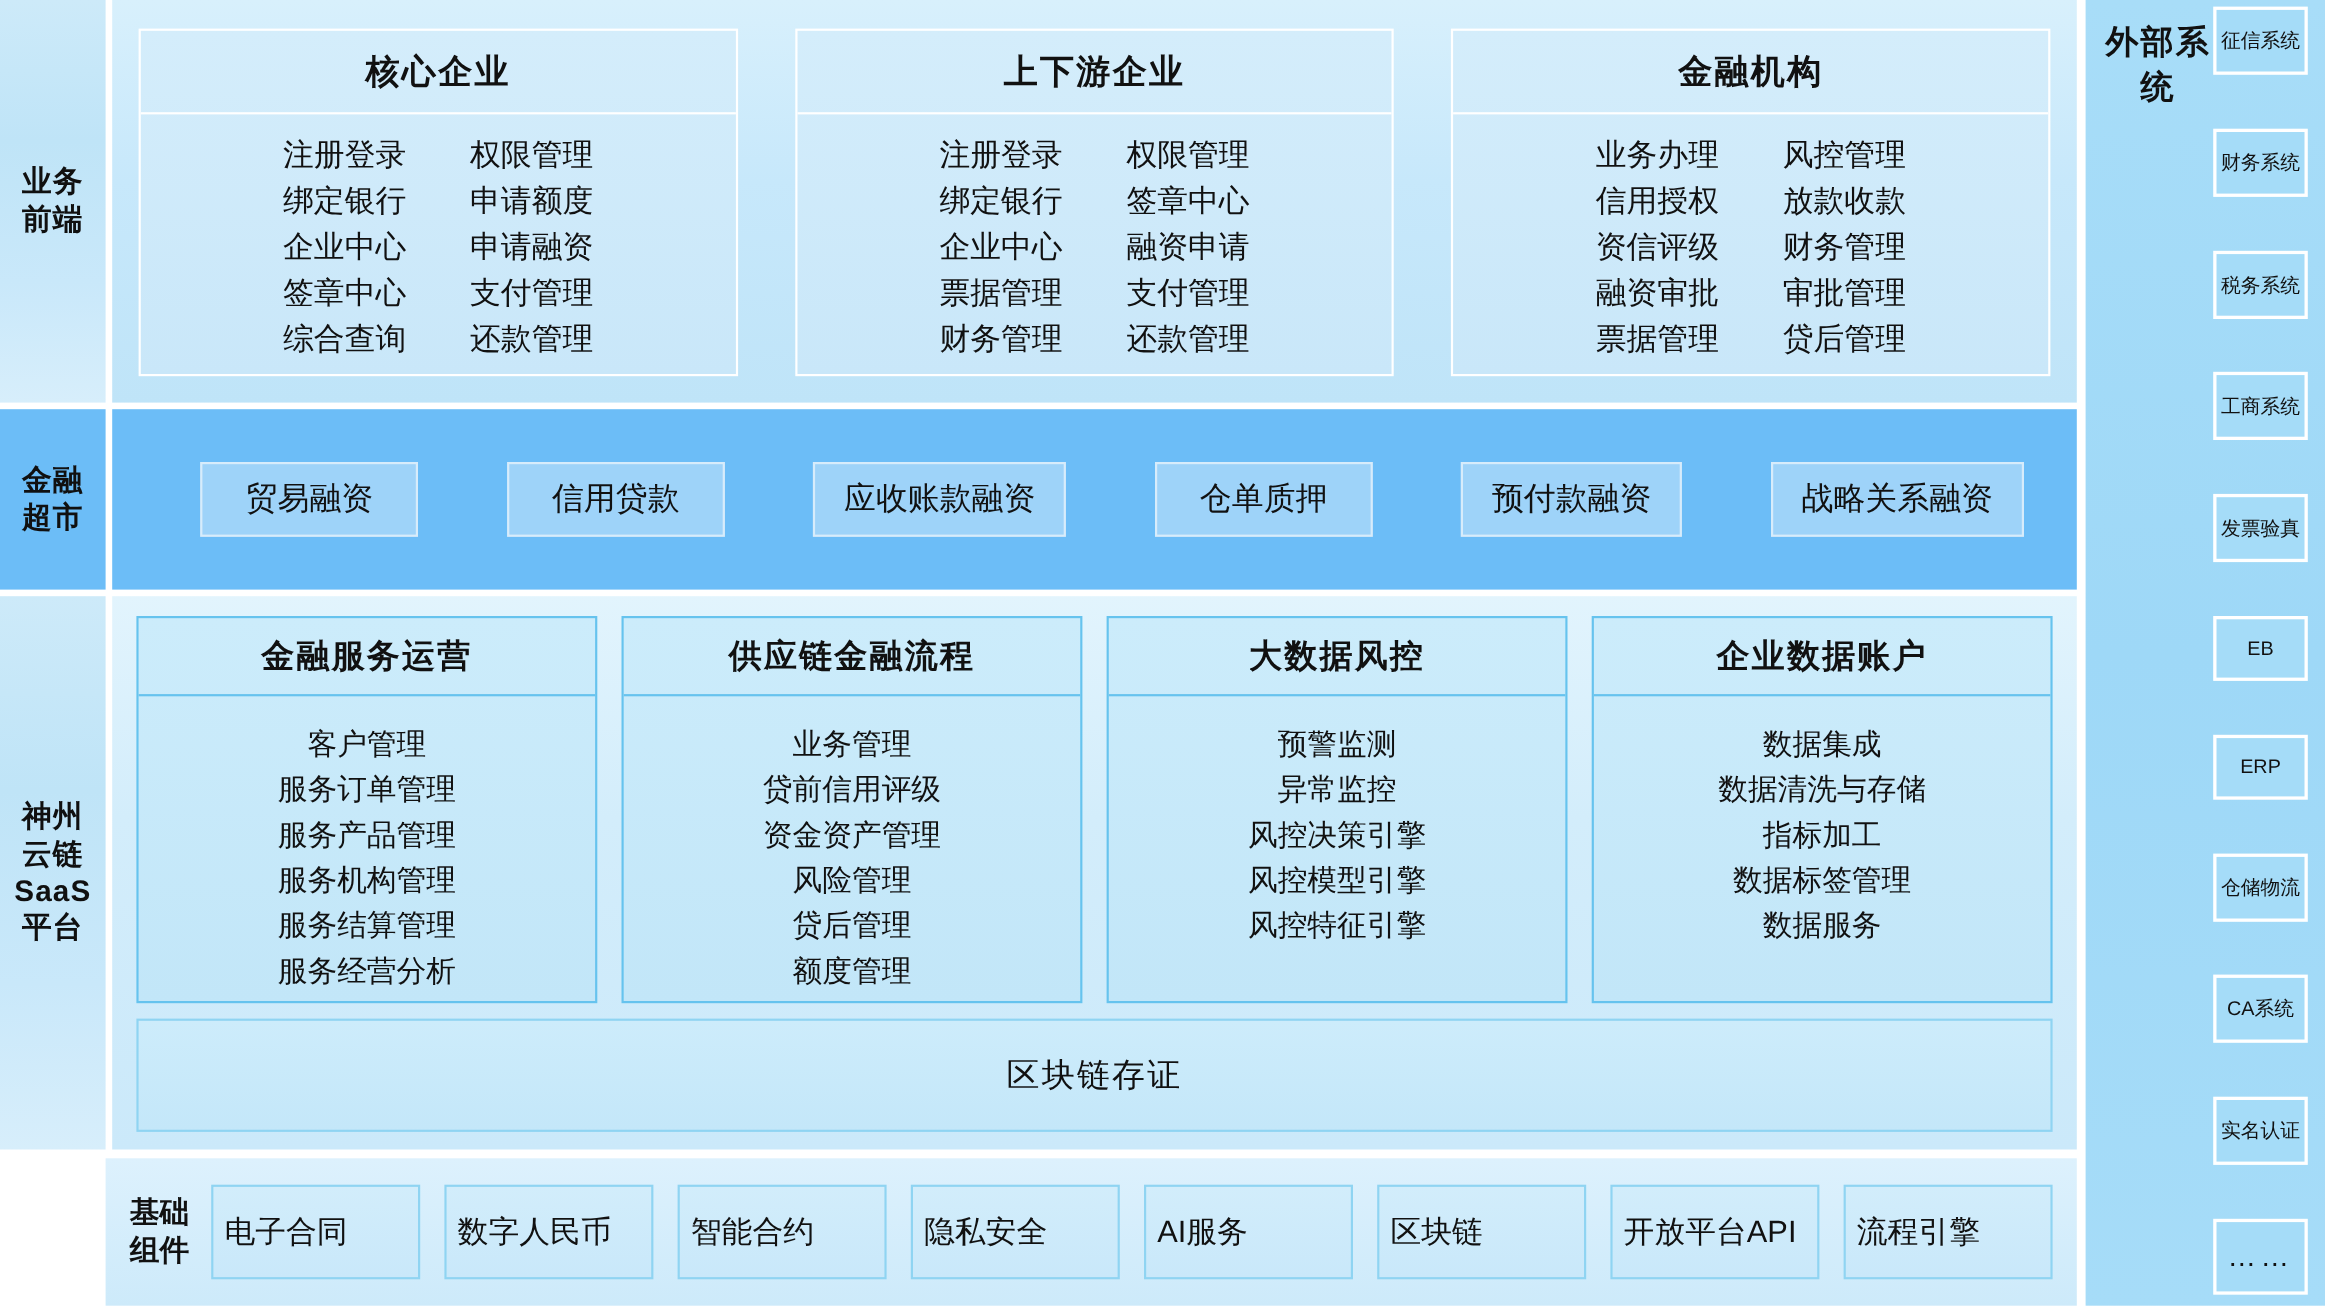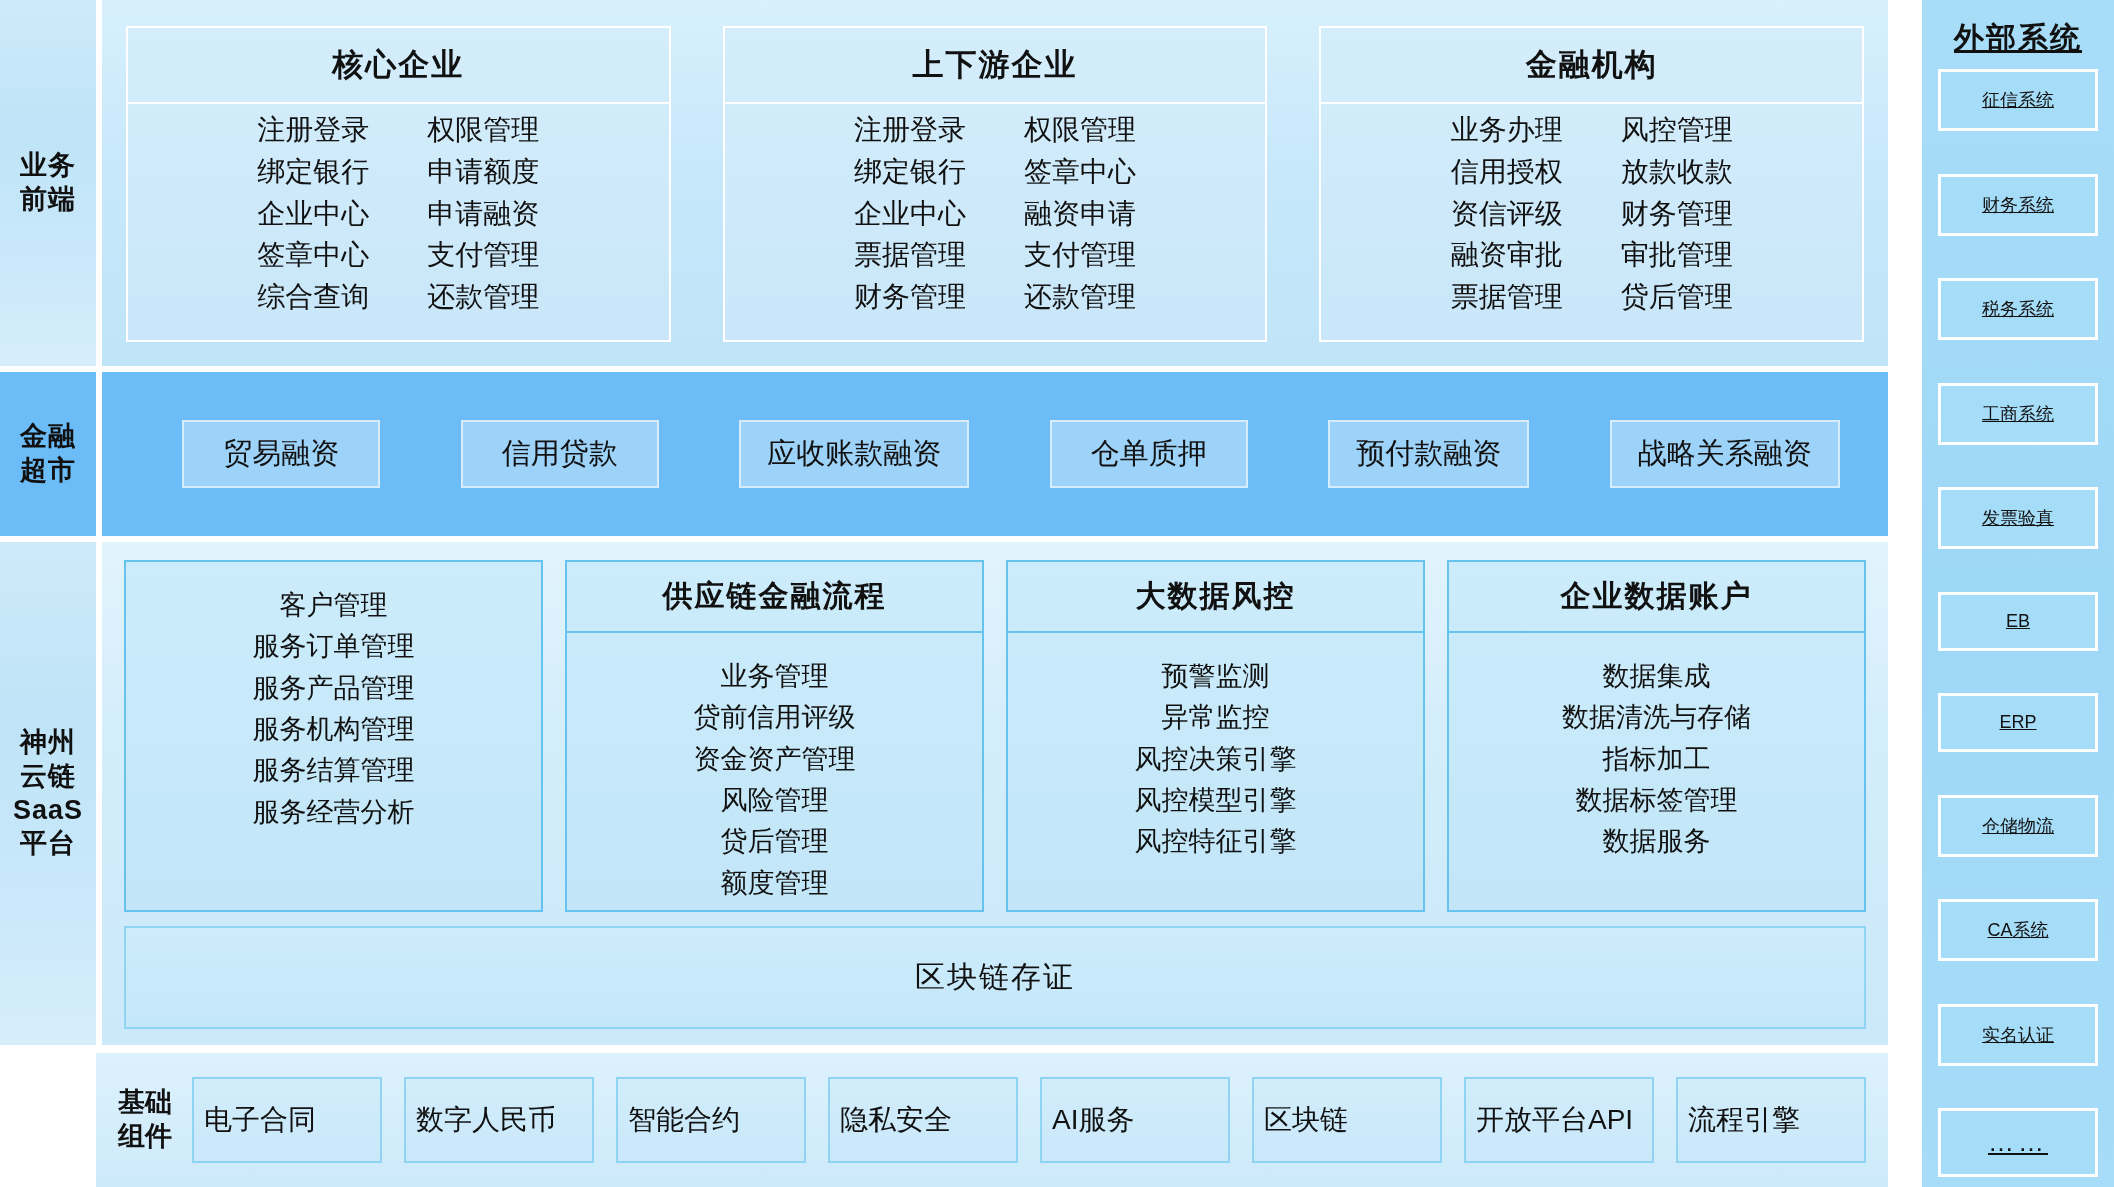--- a/index.html
+++ b/index.html
@@ -53,21 +53,21 @@
   .front-card .card-head{
     border-bottom:2px solid #ffffff;
     text-align:center;
     font-size:31px;font-weight:bold;
     padding:16px 0 16px 0;
     letter-spacing:2px;
   }
   .front-card .card-body{
     flex:1;
     display:flex;justify-content:center;align-items:flex-start;
-    padding-top:6px;gap:58px;border-radius:20px;
+    padding-top:17px;gap:58px;border-radius:20px;
   }
   .front-col{display:flex;flex-direction:column;gap:2px;}
   .front-col span{
     font-size:28px;line-height:1.42;text-align:center;white-space:nowrap;
   }
 
   
   .layer2{height:164px;display:flex;gap:6px;margin-top:6px;}
   .layer2 .layer-body{
     background:#6cbdf7;
@@ -134,25 +134,25 @@
     flex:1;
     border:2px solid #8fd4f2;
     background:linear-gradient(180deg,#d2edfb 0%,#c9e8fa 100%);
     text-align:left;font-size:28px;white-space:nowrap;
     padding:22px 10px;box-sizing:border-box;
   }
 
   
   .ext-col{
     position:absolute;right:0;top:0;
-    width:192px;height:1187px;
+    width:218px;height:1187px;
     background:linear-gradient(180deg,#a8ddf8 0%,#9ed8f7 50%,#a6dcf8 100%);
     box-sizing:border-box;
     padding:6px 16px 10px 16px;
-    display:flex;flex-direction:column;text-decoration:underline;
+    display:flex;flex-direction:row;
   }
   .ext-title{
     text-align:center;font-size:30px;font-weight:bold;
     letter-spacing:2px;padding:12px 0 10px 0;
   }
   .ext-list{flex:1;display:flex;flex-direction:column;justify-content:space-between;}
   .ext-chip{
     border:3px solid #ffffff;
     background:#a5dcf8;
     text-align:center;font-size:18px;
@@ -251,20 +251,21 @@
     <div class="layer3 row">
       <div class="layer-label" style="white-space:pre-line">神州
 云链
 SaaS
 平台</div>
       <div class="layer-body">
 
         <div class="saas-grid">
 
           <div class="saas-card">
+            <div class="card-head">金融服务运营</div>
             <div class="card-body">
               <span>客户管理</span>
               <span>服务订单管理</span>
               <span>服务产品管理</span>
               <span>服务机构管理</span>
               <span>服务结算管理</span>
               <span>服务经营分析</span>
             </div>
           </div>
 

